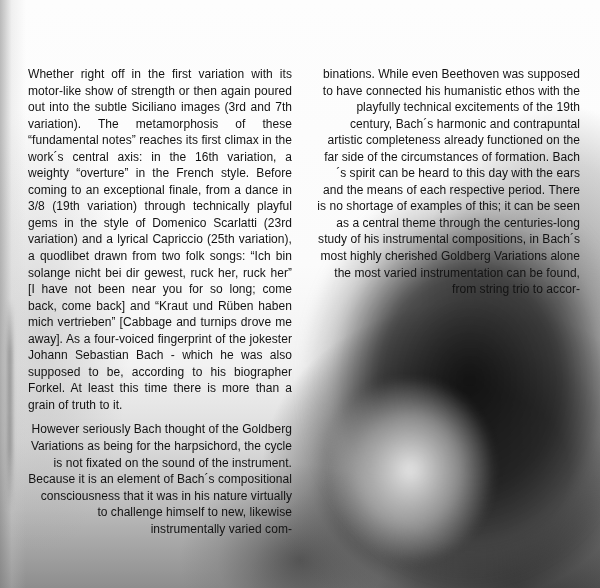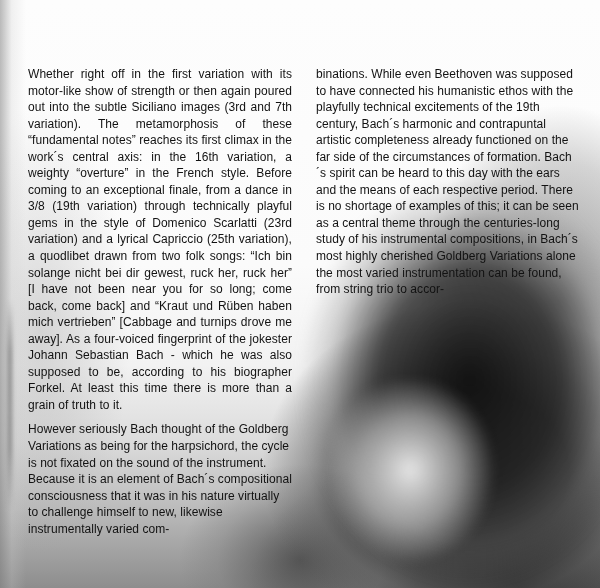--- a/index.html
+++ b/index.html
@@ -97,21 +97,21 @@
   .col p {
     margin: 0;
   }
   .col p + p {
     margin-top: 8px;
   }
   .col.right p {
     text-align: justify;
   }
   .col p:last-child {
-    text-align: left;
+    text-align: right;
   }
 </style>
 </head>
 <body>
 
 <div class="page">
 
   <div class="photo-layer">
     <div class="photo-hair"></div>
     <div class="photo-cheek"></div>

